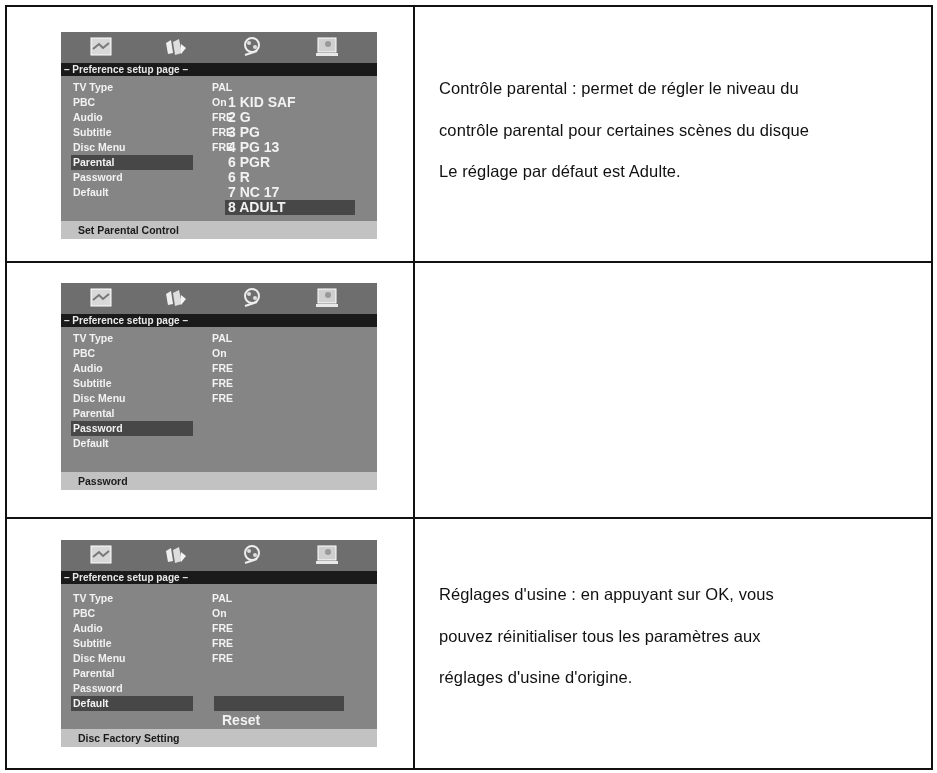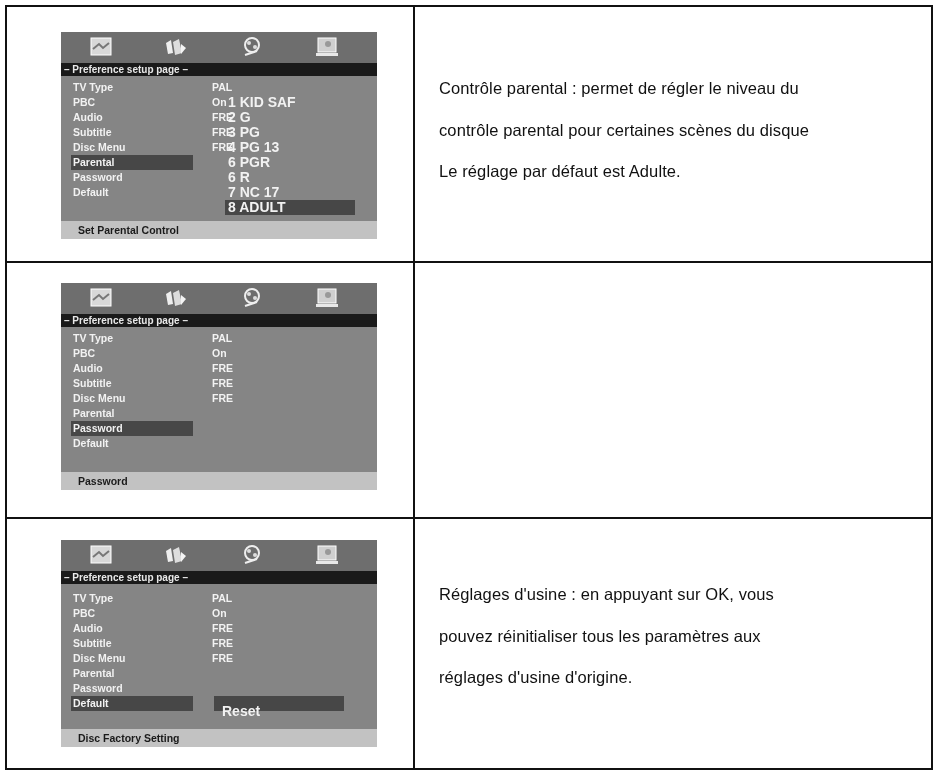--- a/index.html
+++ b/index.html
@@ -203,21 +203,21 @@
       <div class="item" style="top:126px">Parental</div>
       <div class="item" style="top:141px">Password</div>
       <div class="item" style="top:156px">Default</div>
 
       <div class="val" style="top:51px">PAL</div>
       <div class="val" style="top:66px">On</div>
       <div class="val" style="top:81px">FRE</div>
       <div class="val" style="top:96px">FRE</div>
       <div class="val" style="top:111px">FRE</div>
 
-      <div class="opt" style="top:164px; left:161px;">Reset</div>
+      <div class="opt" style="top:173px; left:161px;">Reset</div>
 
       <div class="status">Disc Factory Setting</div>
     </div>
 
     <div class="cell-right" style="top:49px">
       <p>Réglages d'usine : en appuyant sur OK, vous</p>
       <p>pouvez réinitialiser tous les paramètres aux</p>
       <p>réglages d'usine d'origine.</p>
     </div>
   </div>

